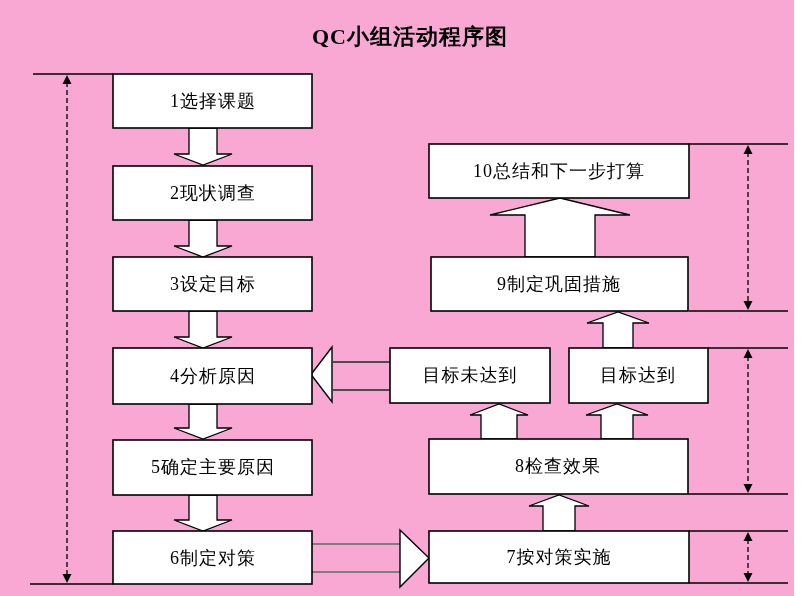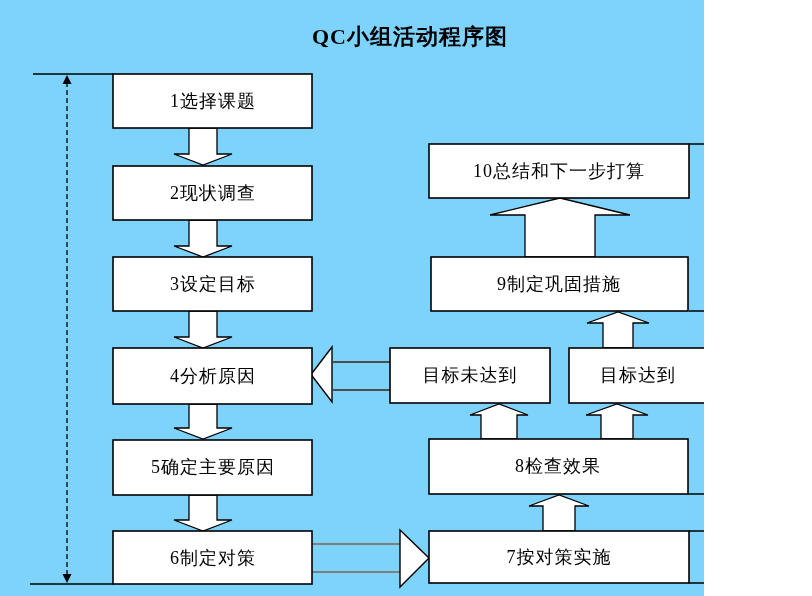--- a/index.html
+++ b/index.html
@@ -1,19 +1,19 @@
 <!DOCTYPE html>
 <html><head>
 <meta charset="utf-8">
 <style>
   html,body{margin:0;padding:0;background:#ffffff;}
   .canvas{
     position:relative;
-    width:704px;height:596px;
-    background:#7dd3fc;
+    width:794px;height:596px;
+    background:#f9a8d4;
     font-family:"Liberation Serif","DejaVu Serif",serif;
     overflow:hidden;
     text-decoration:underline;
   }
   svg{display:block;}
   .box-rect{fill:#ffffff;stroke:#000000;stroke-width:1.6;}
   .box-label{
     font-family:"Liberation Serif","DejaVu Serif",serif;
     font-size:18px;fill:#000000;letter-spacing:1px;
   }

